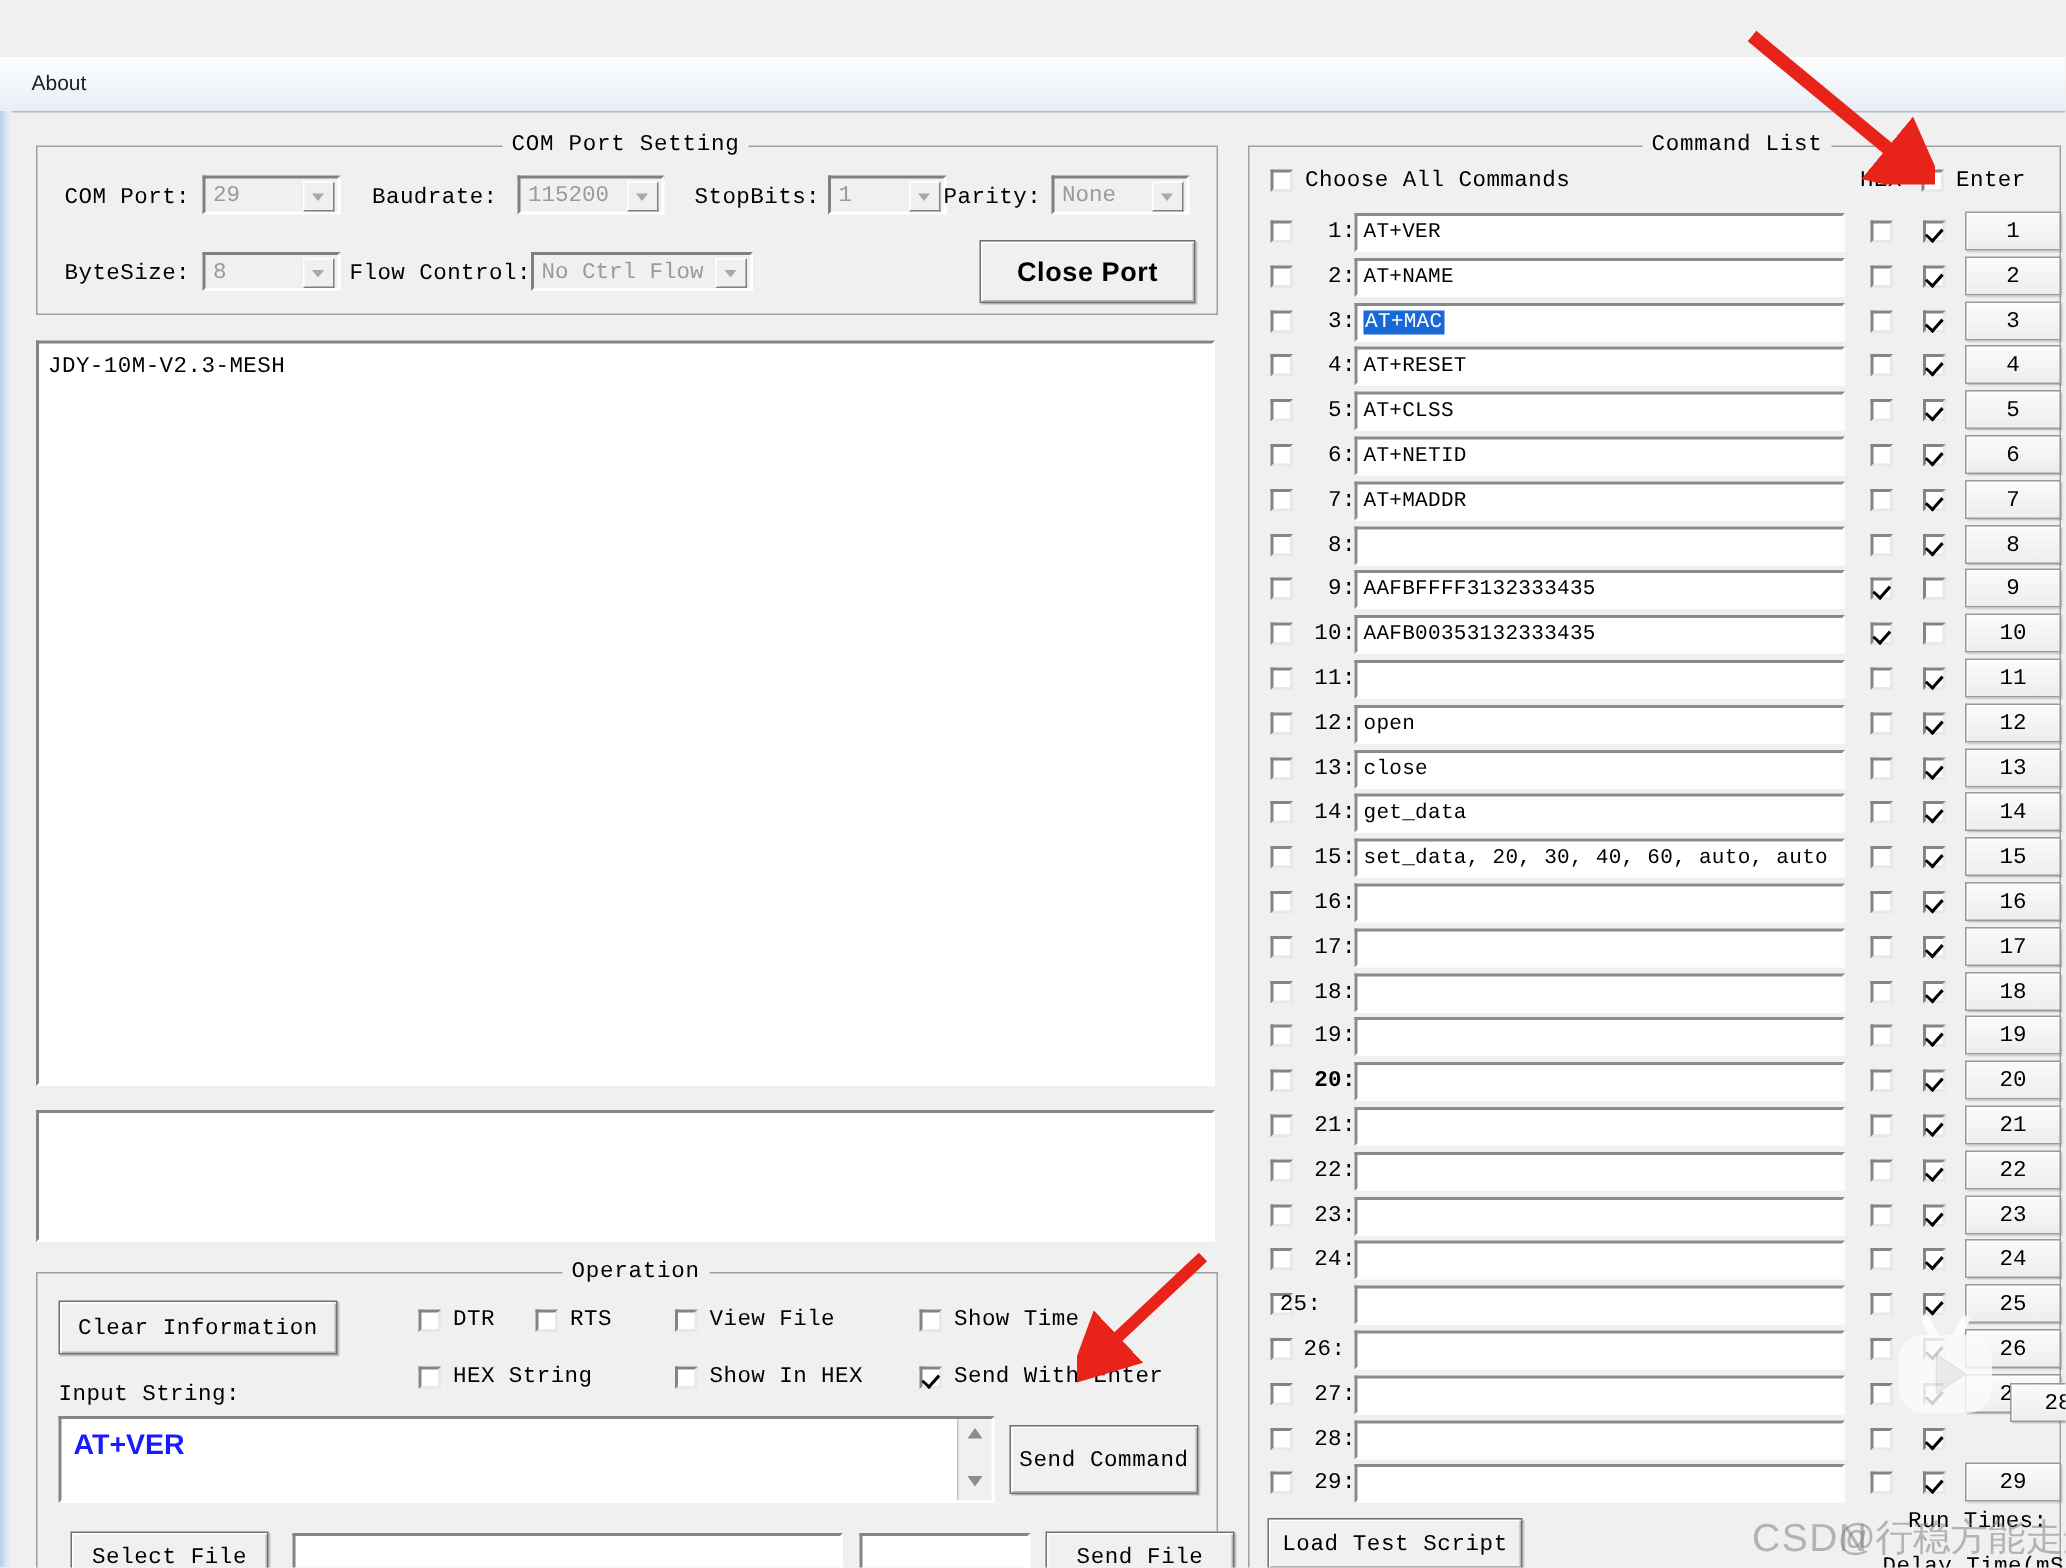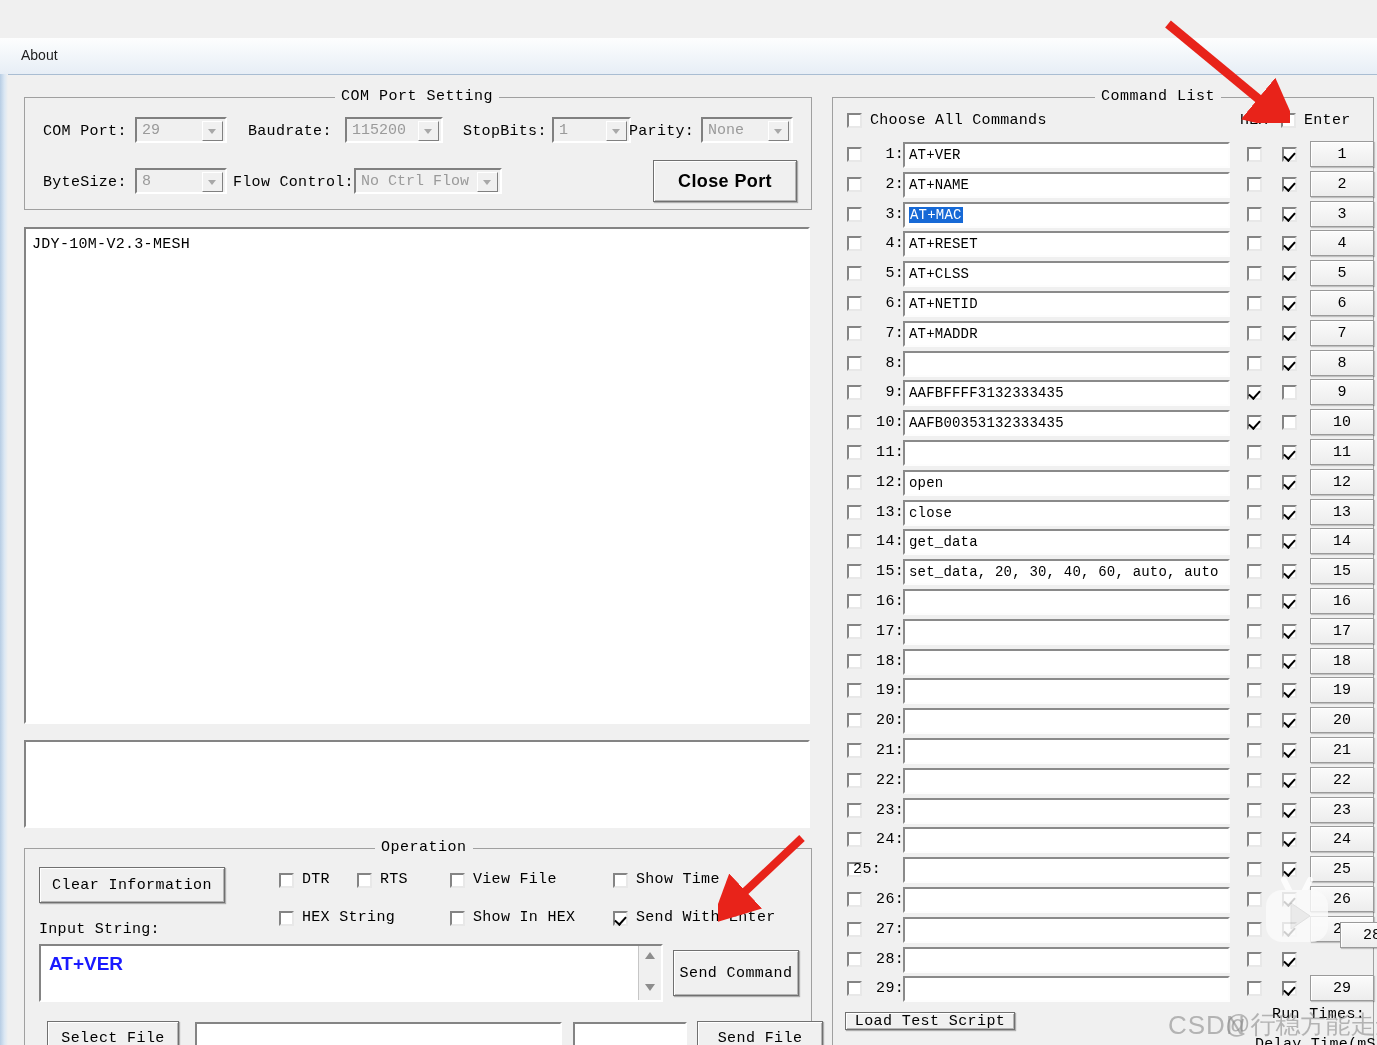--- a/index.html
+++ b/index.html
@@ -409,21 +409,21 @@
       <div class="idx-btn" style="left: 1310px; top: 648px;">18</div>
       <div class="cbx" style="left: 847px; top: 683px;"></div>
       <div class="lbl" style="position: absolute; left: 862px; top: 682px; width: 42px; text-align: right;">19:</div>
       <div class="cmd-input" style="position: absolute; left: 903px; top: 678px; width: 327px;">
         <span></span>
       </div>
       <div class="cbx" style="left: 1247px; top: 683px;"></div>
       <div class="cbx on" style="left: 1282px; top: 683px;"></div>
       <div class="idx-btn" style="left: 1310px; top: 677px;">19</div>
       <div class="cbx" style="left: 847px; top: 713px;"></div>
-      <div class="lbl" style="position: absolute; left: 862px; top: 712px; width: 42px; text-align: right;">20:</div>
+      <div class="lbl" style="position: absolute; left: 862px; top: 712px; width: 42px; text-align: right; font-weight: bold;">20:</div>
       <div class="cmd-input" style="position: absolute; left: 903px; top: 708px; width: 327px;">
         <span></span>
       </div>
       <div class="cbx" style="left: 1247px; top: 713px;"></div>
       <div class="cbx on" style="left: 1282px; top: 713px;"></div>
       <div class="idx-btn" style="left: 1310px; top: 707px;">20</div>
       <div class="cbx" style="left: 847px; top: 743px;"></div>
       <div class="lbl" style="position: absolute; left: 862px; top: 742px; width: 42px; text-align: right;">21:</div>
       <div class="cmd-input" style="position: absolute; left: 903px; top: 738px; width: 327px;">
         <span></span>
@@ -457,21 +457,21 @@
       <div class="idx-btn" style="left: 1310px; top: 826px;">24</div>
       <div class="cbx" style="left: 847px; top: 862px;"></div>
       <div class="lbl" style="position: absolute; left: 839px; top: 861px; width: 42px; text-align: right;">25:</div>
       <div class="cmd-input" style="position: absolute; left: 903px; top: 857px; width: 327px;">
         <span></span>
       </div>
       <div class="cbx" style="left: 1247px; top: 862px;"></div>
       <div class="cbx on" style="left: 1282px; top: 862px;"></div>
       <div class="idx-btn" style="left: 1310px; top: 856px;">25</div>
       <div class="cbx" style="left: 847px; top: 892px;"></div>
-      <div class="lbl" style="position: absolute; left: 862px; top: 891px; width: 42px; text-align: right;">26:</div>
+      <div class="lbl" style="position: absolute; left: 862px; top: 891px; width: 42px; text-align: center;">26:</div>
       <div class="cmd-input" style="position: absolute; left: 903px; top: 887px; width: 327px;">
         <span></span>
       </div>
       <div class="cbx" style="left: 1247px; top: 892px;"></div>
       <div class="cbx on" style="left: 1282px; top: 892px;"></div>
       <div class="idx-btn" style="left: 1310px; top: 886px;">26</div>
       <div class="cbx" style="left: 847px; top: 922px;"></div>
       <div class="lbl" style="position: absolute; left: 862px; top: 921px; width: 42px; text-align: right;">27:</div>
       <div class="cmd-input" style="position: absolute; left: 903px; top: 917px; width: 327px;">
         <span></span>
@@ -490,21 +490,21 @@
       <div class="cbx" style="left: 847px; top: 981px;"></div>
       <div class="lbl" style="position: absolute; left: 862px; top: 980px; width: 42px; text-align: right;">29:</div>
       <div class="cmd-input" style="position: absolute; left: 903px; top: 976px; width: 327px;">
         <span></span>
       </div>
       <div class="cbx" style="left: 1247px; top: 981px;"></div>
       <div class="cbx on" style="left: 1282px; top: 981px;"></div>
       <div class="idx-btn" style="left: 1310px; top: 975px;">29</div>
     </div>
 
-  <div class="btn" style="left:845px;top:1012px;width:170px;height:18px;">Load Test Script</div>
+  <div class="btn" style="left:845px;top:1012px;width:170px;height:34px;">Load Test Script</div>
   <div class="lbl" style="position:absolute;left:1272px;top:1006px;">Run Times:</div>
   <div class="lbl" style="position:absolute;left:1255px;top:1036px;">Delay Time(mS):</div>
 
   <svg class="arrow-svg" style="left:1160px;top:18px;width:130px;height:105px;" viewBox="0 0 130 105">
     <defs>
         <marker id="ah1" markerWidth="6" markerHeight="6" refX="2" refY="3" orient="auto">
       <path d="M0,0 L6,3 L0,6 z" fill="#e8231a"></path>
         </marker>
       </defs>
     <line x1="8" y1="6" x2="112" y2="92" stroke="#e8231a" stroke-width="9" marker-end="url(#ah1)"></line>

